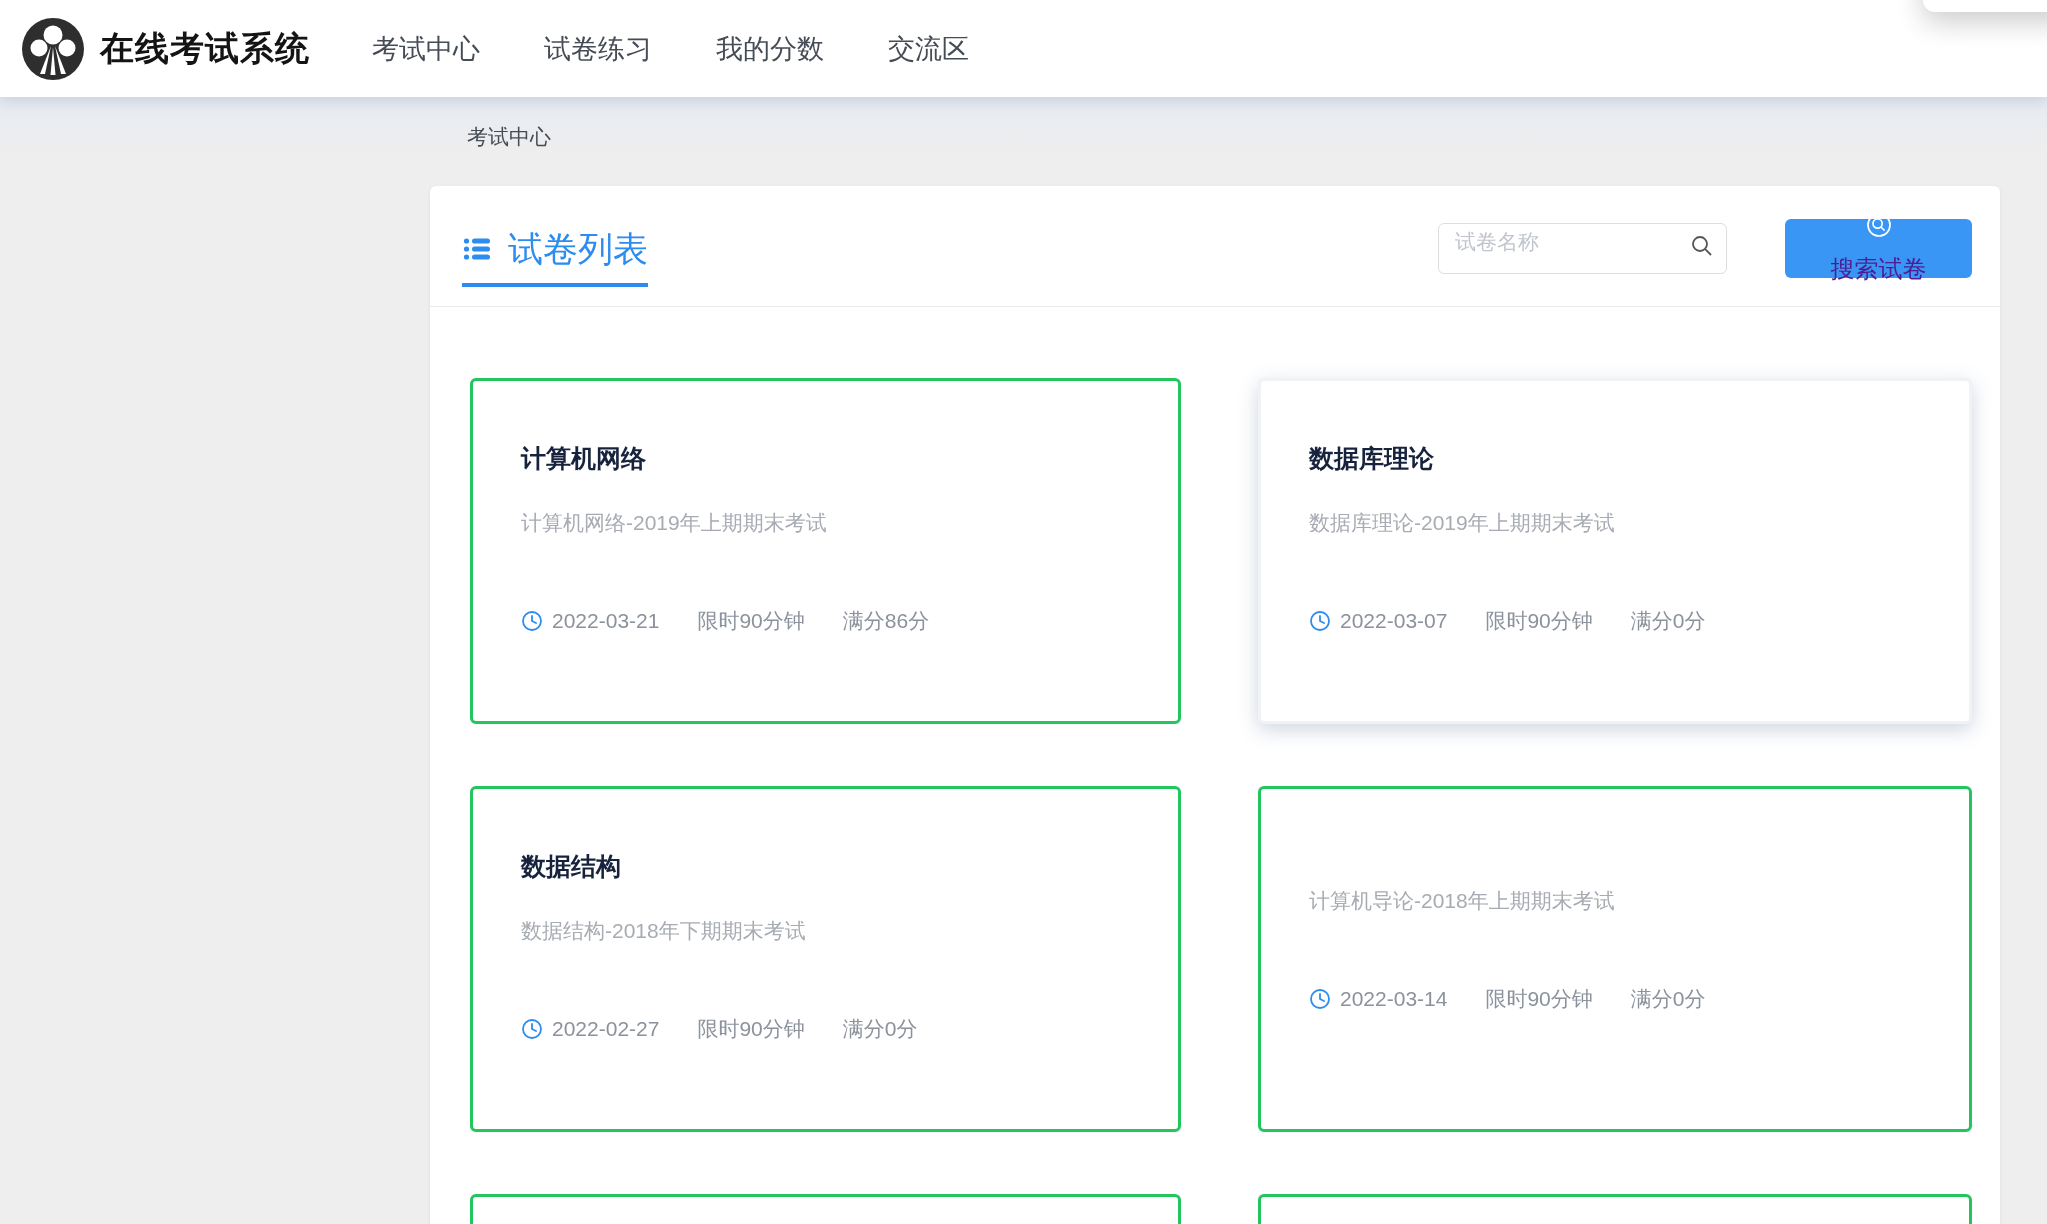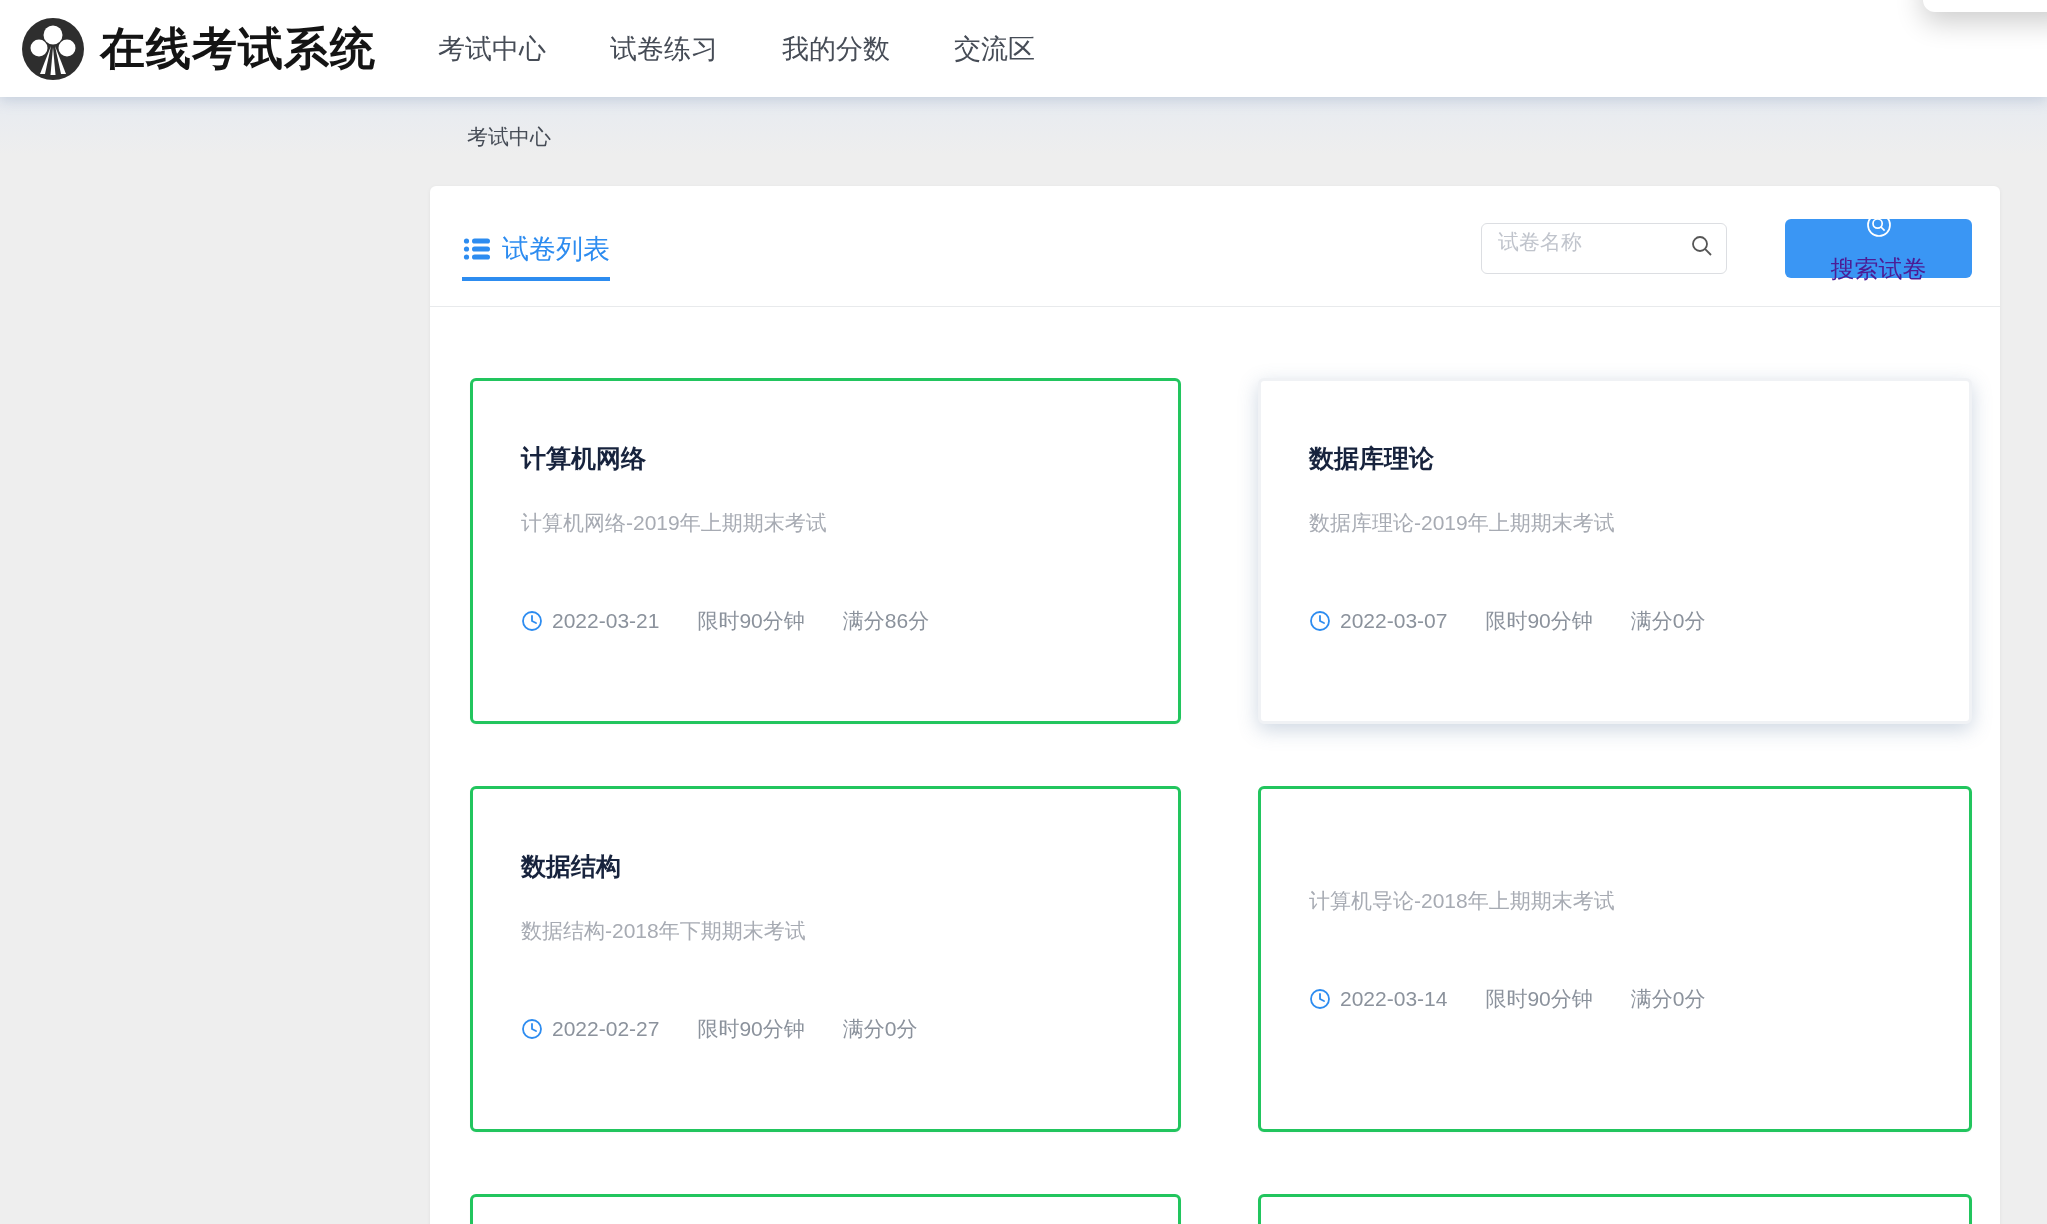--- a/index.html
+++ b/index.html
@@ -4,43 +4,43 @@
 <style>
   html,body{margin:0;padding:0;}
   body{font-family:"Liberation Sans","DejaVu Sans",sans-serif;}
   .page{position:relative;width:2047px;height:1224px;background:#eeeeee;overflow:hidden;}
 
   
   .app-header{position:absolute;top:0;left:0;width:100%;height:97px;background:#ffffff;
     display:flex;align-items:center;padding-left:20px;box-sizing:border-box;z-index:5;
     box-shadow:0 4px 12px rgba(130,150,180,0.30);}
   .logo{width:66px;height:66px;flex:0 0 auto;}
-  .app-title{font-size:45px;font-weight:800;color:#141414;margin-left:14px;letter-spacing:1px;white-space:nowrap;}
+  .app-title{font-size:34px;font-weight:800;color:#141414;margin-left:14px;letter-spacing:1px;white-space:nowrap;}
   .nav{display:flex;align-items:center;margin-left:62px;gap:64px;}
   .nav-item{font-size:27px;color:#464c56;cursor:pointer;white-space:nowrap;}
 
   
   .corner-popup{position:absolute;top:-36px;right:-28px;width:152px;height:48px;background:#ffffff;
     border-radius:12px;box-shadow:0 10px 28px rgba(0,0,0,0.20);z-index:6;}
 
   
   .main{position:absolute;top:97px;left:0;right:0;bottom:0;
     background:linear-gradient(180deg,#e7ebf1 0px,#eeeeee 58px);}
   .breadcrumb{position:absolute;left:467px;top:26px;font-size:21px;color:#464c56;}
 
   .panel{position:absolute;left:430px;top:89px;width:1570px;height:1500px;background:#ffffff;
     border-radius:6px;box-shadow:0 1px 4px rgba(0,0,0,0.06);box-sizing:border-box;}
   .panel-header{height:121px;border-bottom:1px solid #e8eaec;display:flex;align-items:center;
     justify-content:space-between;padding:0 28px 0 32px;box-sizing:border-box;}
-  .panel-title-wrap{display:flex;align-items:center;gap:10px;color:#2d8cf0;font-size:27px;
+  .panel-title-wrap{display:flex;align-items:center;gap:16px;color:#2d8cf0;font-size:35px;
     border-bottom:4px solid #2d8cf0;padding-bottom:10px;margin-top:20px;}
   .panel-title-wrap svg{display:block;}
   .header-controls{display:flex;align-items:center;gap:58px;margin-top:4px;}
   .search-wrap{position:relative;}
-  .search-input{width:246px;height:51px;border:1px solid #dcdee2;border-radius:6px;
+  .search-input{width:289px;height:51px;border:1px solid #dcdee2;border-radius:6px;
     padding:0 48px 12px 16px;font-size:21px;color:#c2410c;outline:none;background:#fff;box-sizing:border-box;
     font-family:"Liberation Sans","DejaVu Sans",sans-serif;}
   .search-input::placeholder{color:#c0c4cc;}
   .input-search-icon{position:absolute;right:13px;top:50%;transform:translateY(-50%);}
   .search-button{width:187px;height:59px;background:#3a96f4;border:none;border-radius:6px;color:#4c1d95;
     font-size:24px;display:flex;align-items:center;justify-content:center;gap:9px;cursor:pointer;
     font-family:"Liberation Sans","DejaVu Sans",sans-serif;flex-direction:column;}
 
   .panel-body{padding:71px 28px 0 40px;display:grid;grid-template-columns:711px 714px;
     column-gap:77px;row-gap:62px;box-sizing:border-box;}

